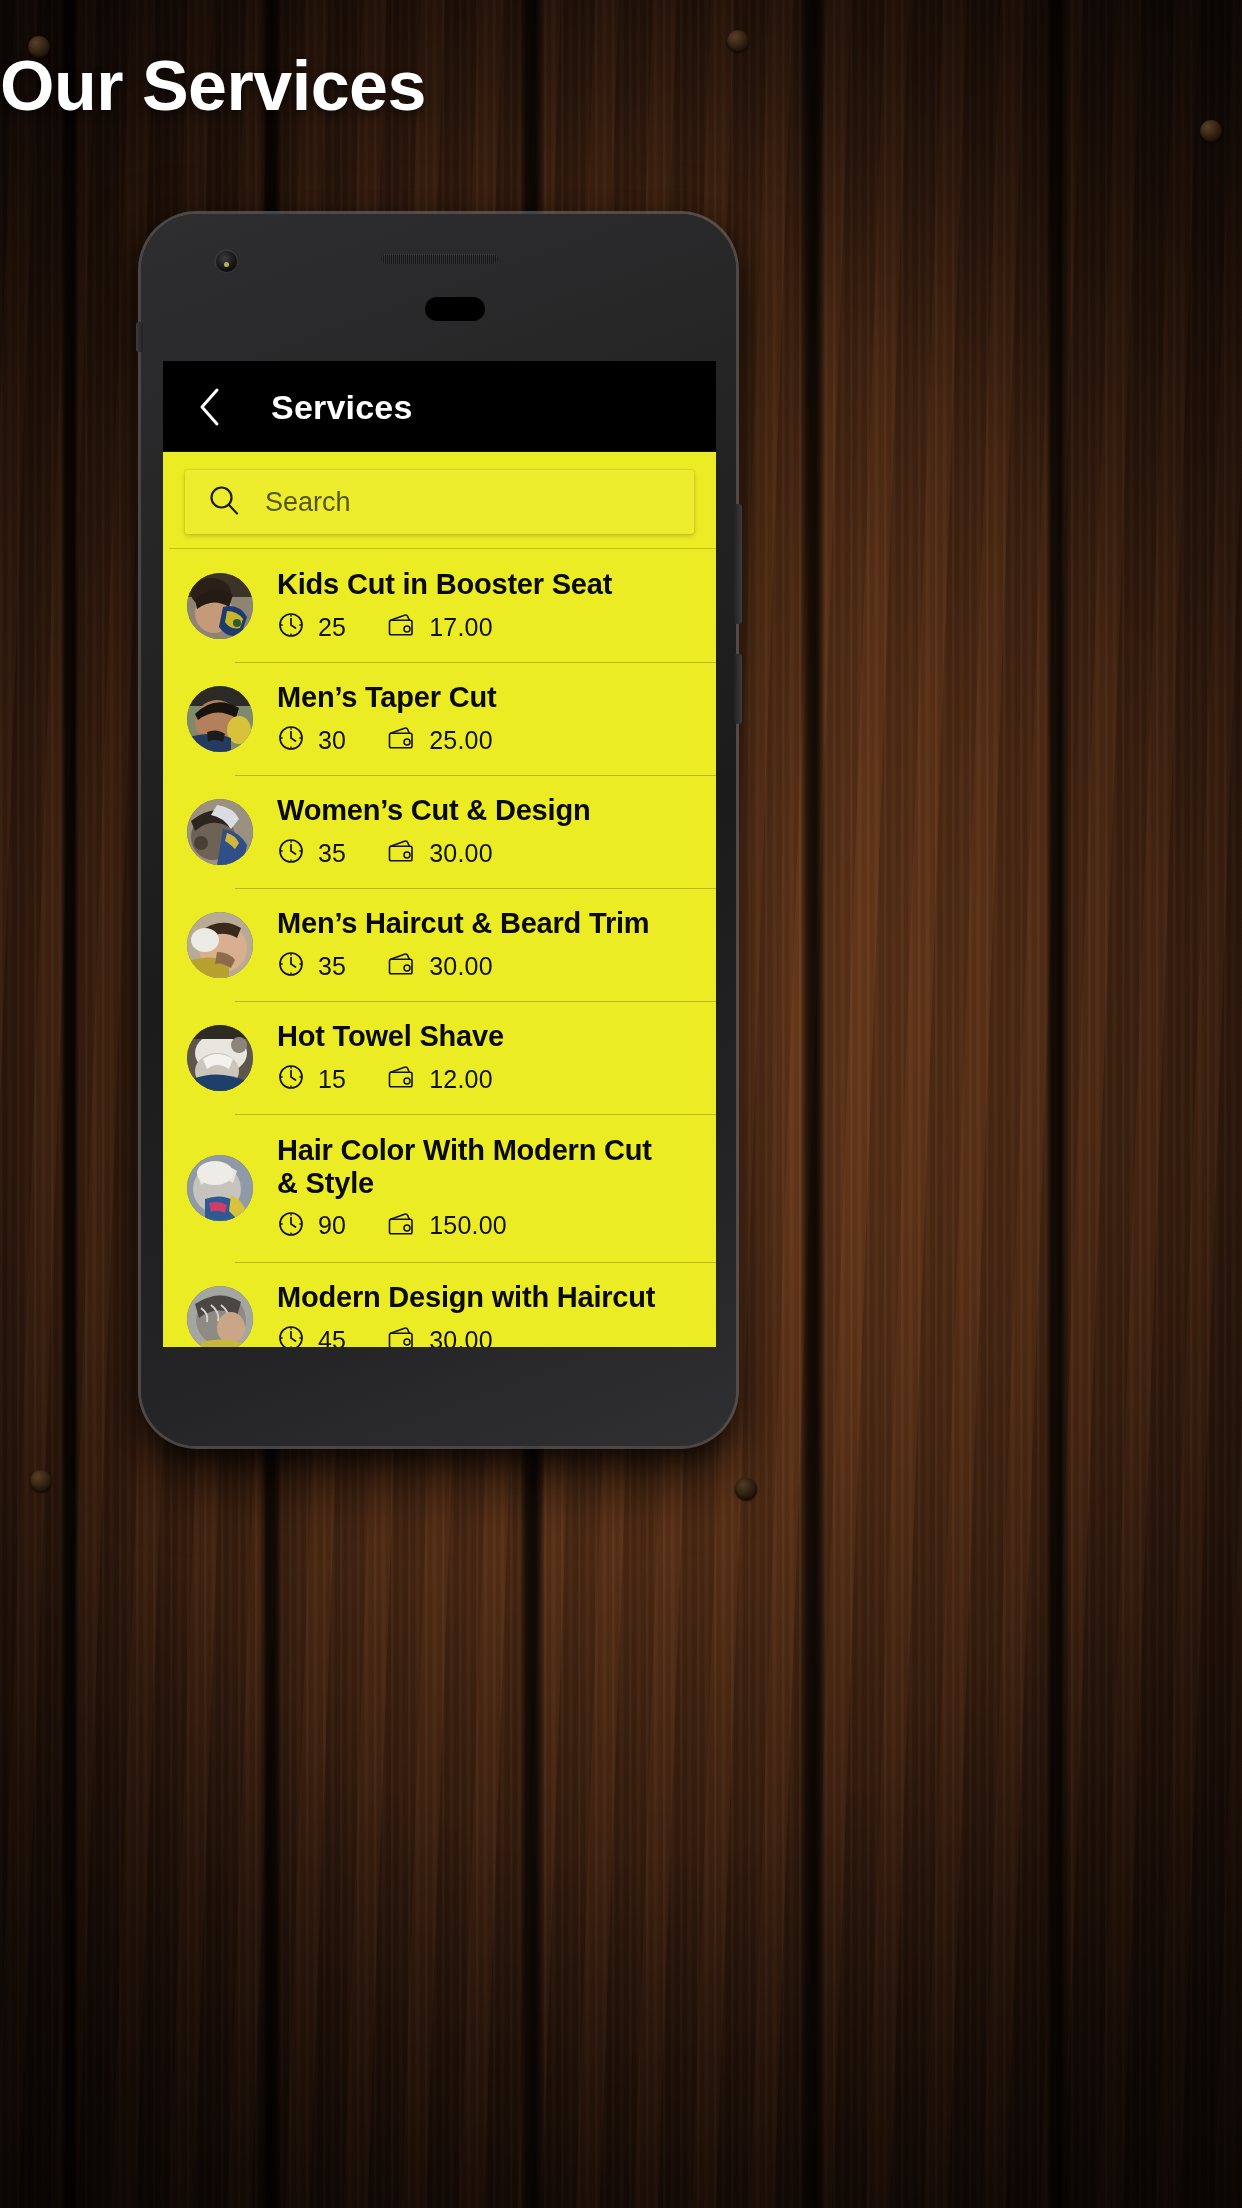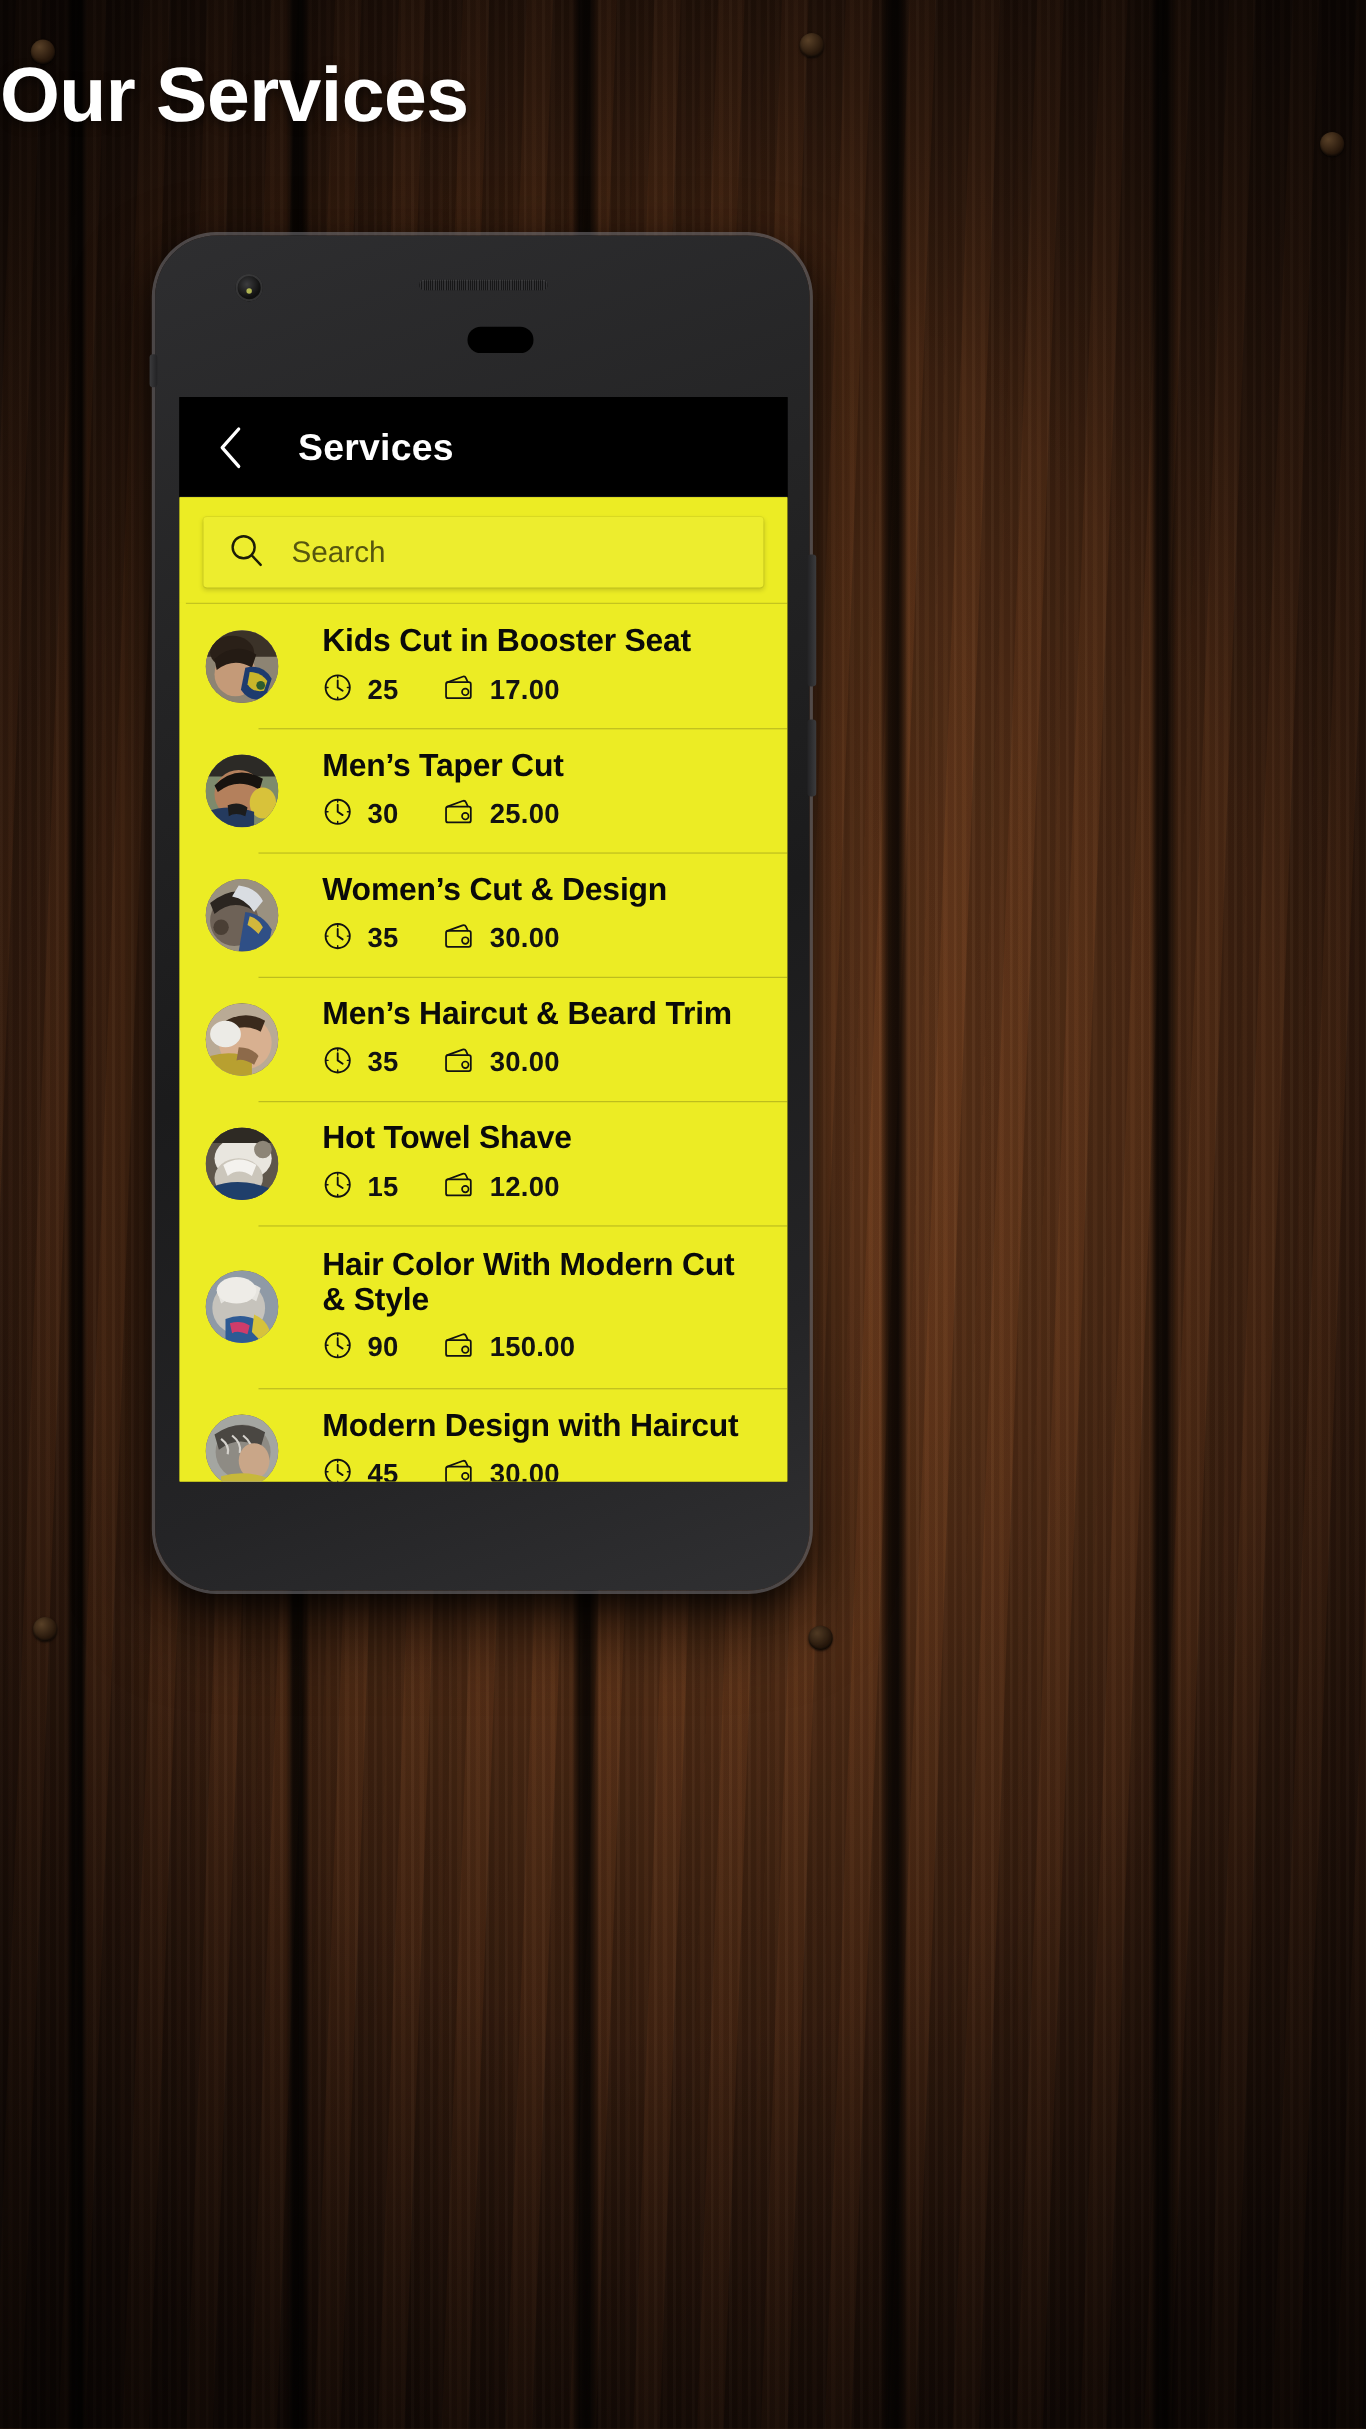--- a/index.html
+++ b/index.html
@@ -253,21 +253,20 @@
   
   #service-list { background: #ecec24; }
 
   .service-row {
     display: flex;
     align-items: center;
     padding: 6px 0 6px 0;
     position: relative;
     min-height: 113px;
     cursor: pointer;
-    gap: 16px;
   }
   .service-row + .service-row::before {
     content: "";
     position: absolute;
     left: 72px; right: 0; top: 0;
     height: 1px;
     background: rgba(90,90,20,0.35);
   }
   
   #service-list::before {
@@ -309,21 +308,21 @@
     margin-top: 11px;
   }
   .meta-chunk {
     display: flex;
     align-items: center;
   }
   .meta-chunk + .meta-chunk { margin-left: 40px; }
   .meta-icon { display: block; flex: 0 0 auto; }
   .meta-text {
     font-size: 25px;
-    font-weight: 700;
+    font-weight: 400;
     color: #121212;
     margin-left: 13px;
     letter-spacing: 0.2px;
   }
 
   
   #screen-bottom-fill {
     position: absolute;
     left: 0; right: 0; bottom: 0;
     height: 0;

